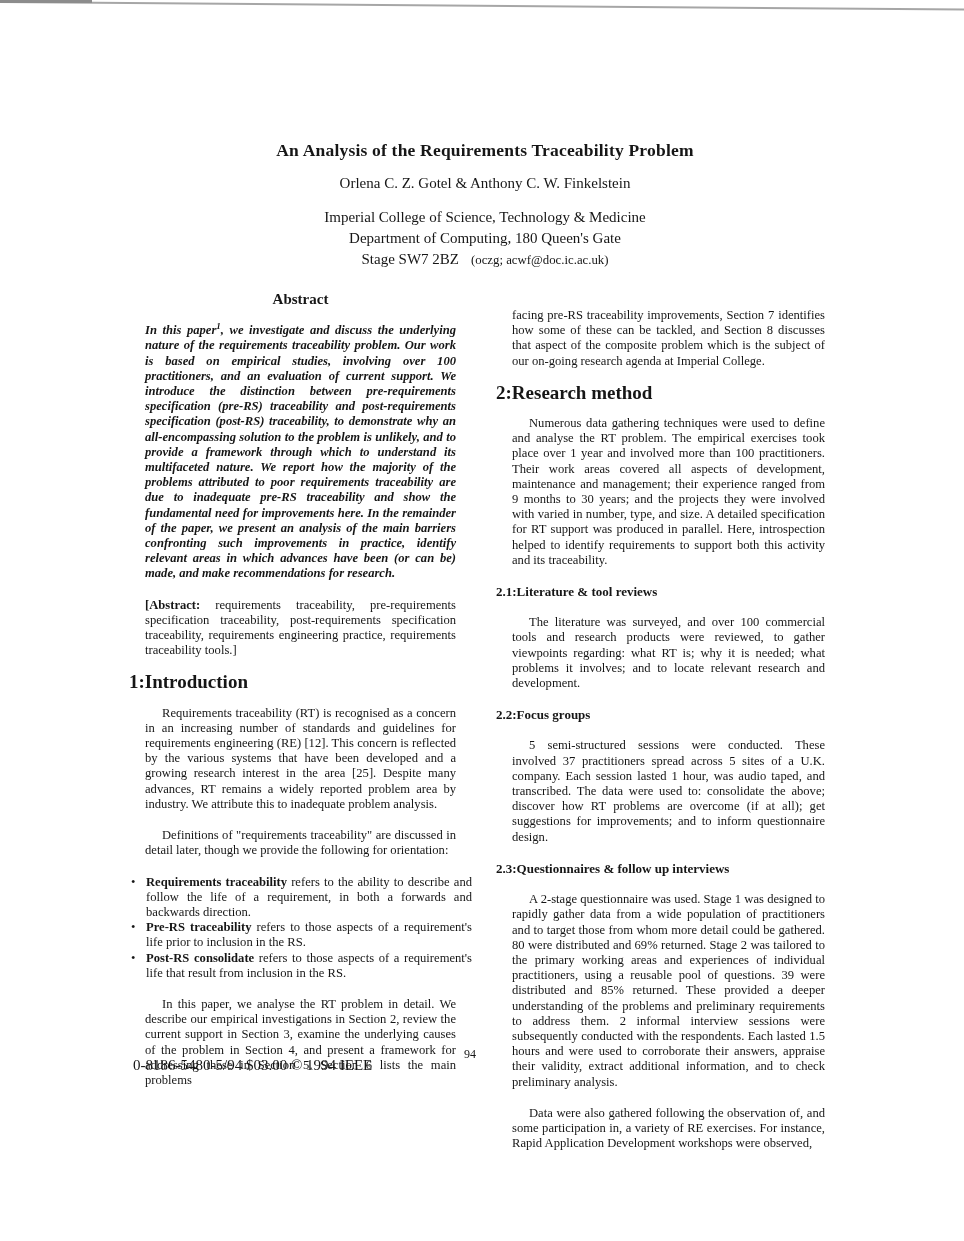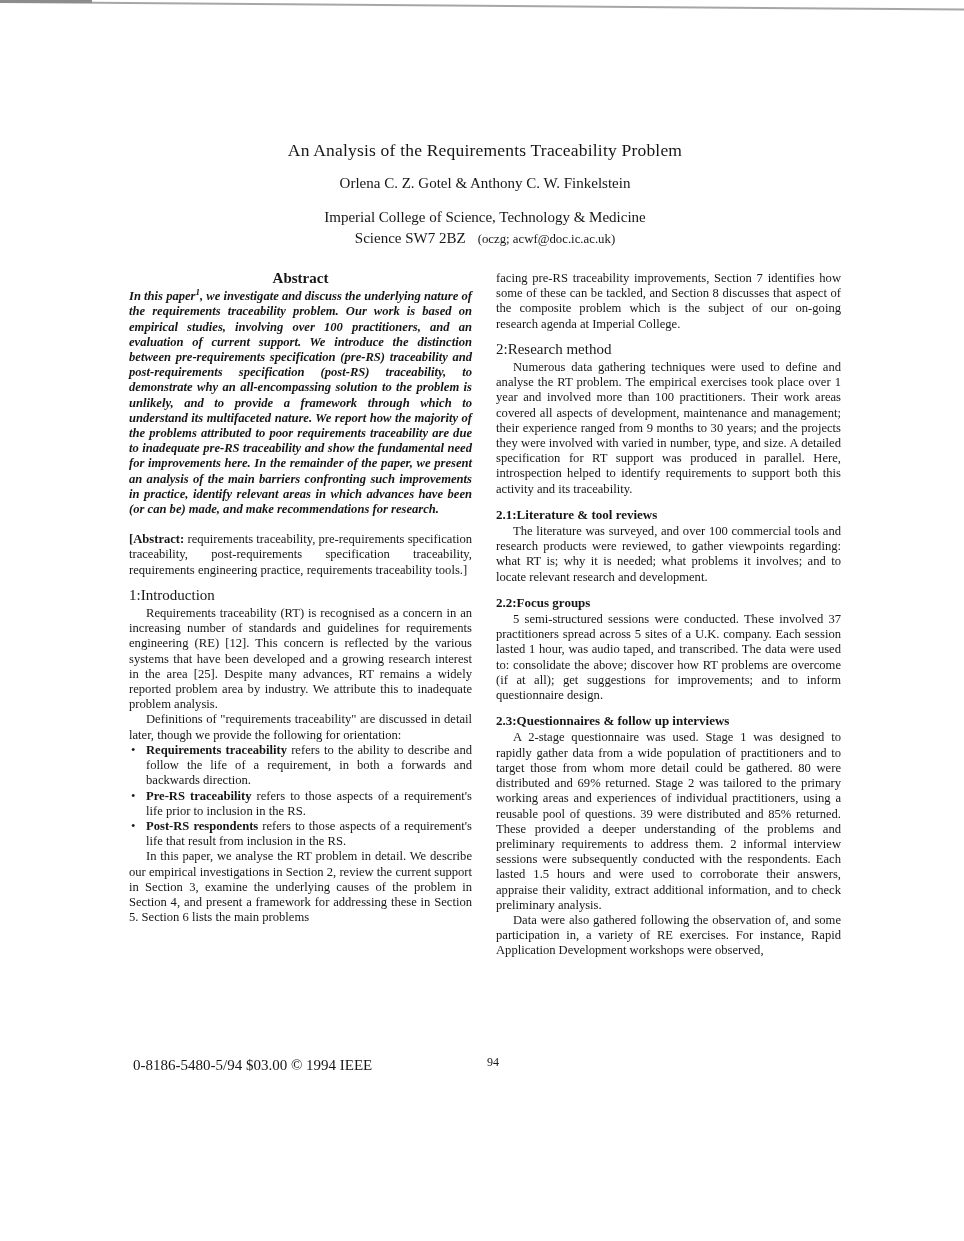--- a/index.html
+++ b/index.html
@@ -16,59 +16,60 @@
     position:absolute; top:1px; left:-4px; width:102%; height:2px;
     background:#a6a6a6;
     transform:rotate(0.45deg); transform-origin:left top;
   }
   .scan-line-dark {
     position:absolute; top:0; left:0; width:92px; height:3px;
     background:#8c8c8c;
   }
   .content { position:absolute; left:129px; top:140px; width:712px; }
   .titleblock { text-align:center; }
-  .paper-title { font-size:17.5px; font-weight:normal; margin:0 0 14px 0; letter-spacing:0.2px; }
+  .paper-title { font-size:17.5px; font-weight:bold; margin:0 0 14px 0; letter-spacing:0.2px; }
   .authors { font-size:15px; margin:0 0 15px 0;text-align:center; }
   .affil { font-size:15px; line-height:21px; }
   .affil-email { font-size:12.8px; margin-left:12px; }
   .columns { display:flex; gap:24px; margin-top:21px; text-align:justify; }
   .col { font-size:12.6px; line-height:15.2px; }
   .col-left  { width:348px; }
   .col-right { width:350px; }
-  .col p { margin:0; }
+  .col p { margin:16px; }
   p.indent { text-indent:17px; }
   .abstract-heading { text-align:center; font-weight:bold; font-size:15px; margin-bottom:3px; }
   .abstract-body { font-style:italic; font-weight:bold; }
   .keywords { margin-top:15px !important; }
-  .sec-h2 { font-size:15px; font-weight:normal; margin:10px 0 3px 0; }
+  .sec-h2 { font-size:19px; font-weight:bold; margin:10px 0 3px 0; }
   .sec-h3 { font-size:13px; font-weight:bold; margin:10px 0 2px 0; }
   .bullet { display:flex; }
   .bullet .marker { width:15px; flex:0 0 15px; padding-left:2px; }
   .bullet .btxt { flex:1; text-align:justify; }
   sup { font-size:9px; line-height:0; }
   .footnote-block { position:absolute; left:133px; top:969px; width:354px; }
   .footnote-rule { width:213px; border-top:1.6px solid #2a2a2a; margin-bottom:5px; }
   .footnote-block p { margin:0; font-size:11.4px; line-height:13.8px; text-align:left; }
-  .page-number { position:absolute; left:487px; top:1047px; font-size:12px;margin-top:8px; }
+  .page-number { position:absolute; left:464px; top:1047px; font-size:12px; }
   .copyright { position:absolute; left:133px; top:1057px; font-size:15px; }
 </style>
 </head>
 <body>
 
 <div class="page">
   <div class="scan-line"></div>
   <div class="scan-line-dark"></div>
 
   <div class="content">
     <div class="titleblock">
       <h1 class="paper-title">An Analysis of the Requirements Traceability Problem</h1>
       <div class="authors">Orlena C. Z. Gotel &amp; Anthony C. W. Finkelstein</div>
       <div class="affil">
         <div>Imperial College of Science, Technology &amp; Medicine</div>
-        <div><span>Science SW7 2BZ</span><span class="affil-email">(oczg; acwf@doc.ic.ac.uk)</span></div>
+        <div>Department of Computing, 180 Queen's Gate</div>
+        <div><span>Stage SW7 2BZ</span><span class="affil-email">(oczg; acwf@doc.ic.ac.uk)</span></div>
       </div>
     </div>
 
     <div class="columns">
       <div class="col col-left">
         <div class="abstract-heading">Abstract</div>
         <p class="abstract-body"><span>In this paper</span><sup>1</sup><span>, we investigate and discuss the underlying nature of the requirements traceability problem. Our work is based on empirical studies, involving over 100 practitioners, and an evaluation of current support. We introduce the distinction between pre-requirements specification (pre-RS) traceability and post-requirements specification (post-RS) traceability, to demonstrate why an all-encompassing solution to the problem is unlikely, and to provide a framework through which to understand its multifaceted nature. We report how the majority of the problems attributed to poor requirements traceability are due to inadequate pre-RS traceability and show the fundamental need for improvements here. In the remainder of the paper, we present an analysis of the main barriers confronting such improvements in practice, identify relevant areas in which advances have been (or can be) made, and make recommendations for research.</span></p>
 
         <p class="keywords"><b>[Abstract:</b><span> requirements traceability, pre-requirements specification traceability, post-requirements specification traceability, requirements engineering practice, requirements traceability tools.]</span></p>
 
@@ -79,21 +80,21 @@
         <div class="bullet">
           <span class="marker">•</span>
           <span class="btxt"><b>Requirements traceability</b><span> refers to the ability to describe and follow the life of a requirement, in both a forwards and backwards direction.</span></span>
         </div>
         <div class="bullet">
           <span class="marker">•</span>
           <span class="btxt"><b>Pre-RS traceability</b><span> refers to those aspects of a requirement's life prior to inclusion in the RS.</span></span>
         </div>
         <div class="bullet">
           <span class="marker">•</span>
-          <span class="btxt"><b>Post-RS respondents</b><span> refers to those aspects of a requirement's life that result from inclusion in the RS.</span></span>
+          <span class="btxt"><b>Post-RS consolidate</b><span> refers to those aspects of a requirement's life that result from inclusion in the RS.</span></span>
         </div>
 
         <p class="indent">In this paper, we analyse the RT problem in detail. We describe our empirical investigations in Section 2, review the current support in Section 3, examine the underlying causes of the problem in Section 4, and present a framework for addressing these in Section 5. Section 6 lists the main problems</p>
       </div>
 
       <div class="col col-right">
         <p>facing pre-RS traceability improvements, Section 7 identifies how some of these can be tackled, and Section 8 discusses that aspect of the composite problem which is the subject of our on-going research agenda at Imperial College.</p>
 
         <h2 class="sec-h2">2:Research method</h2>
         <p class="indent">Numerous data gathering techniques were used to define and analyse the RT problem. The empirical exercises took place over 1 year and involved more than 100 practitioners. Their work areas covered all aspects of development, maintenance and management; their experience ranged from 9 months to 30 years; and the projects they were involved with varied in number, type, and size. A detailed specification for RT support was produced in parallel. Here, introspection helped to identify requirements to support both this activity and its traceability.</p>

